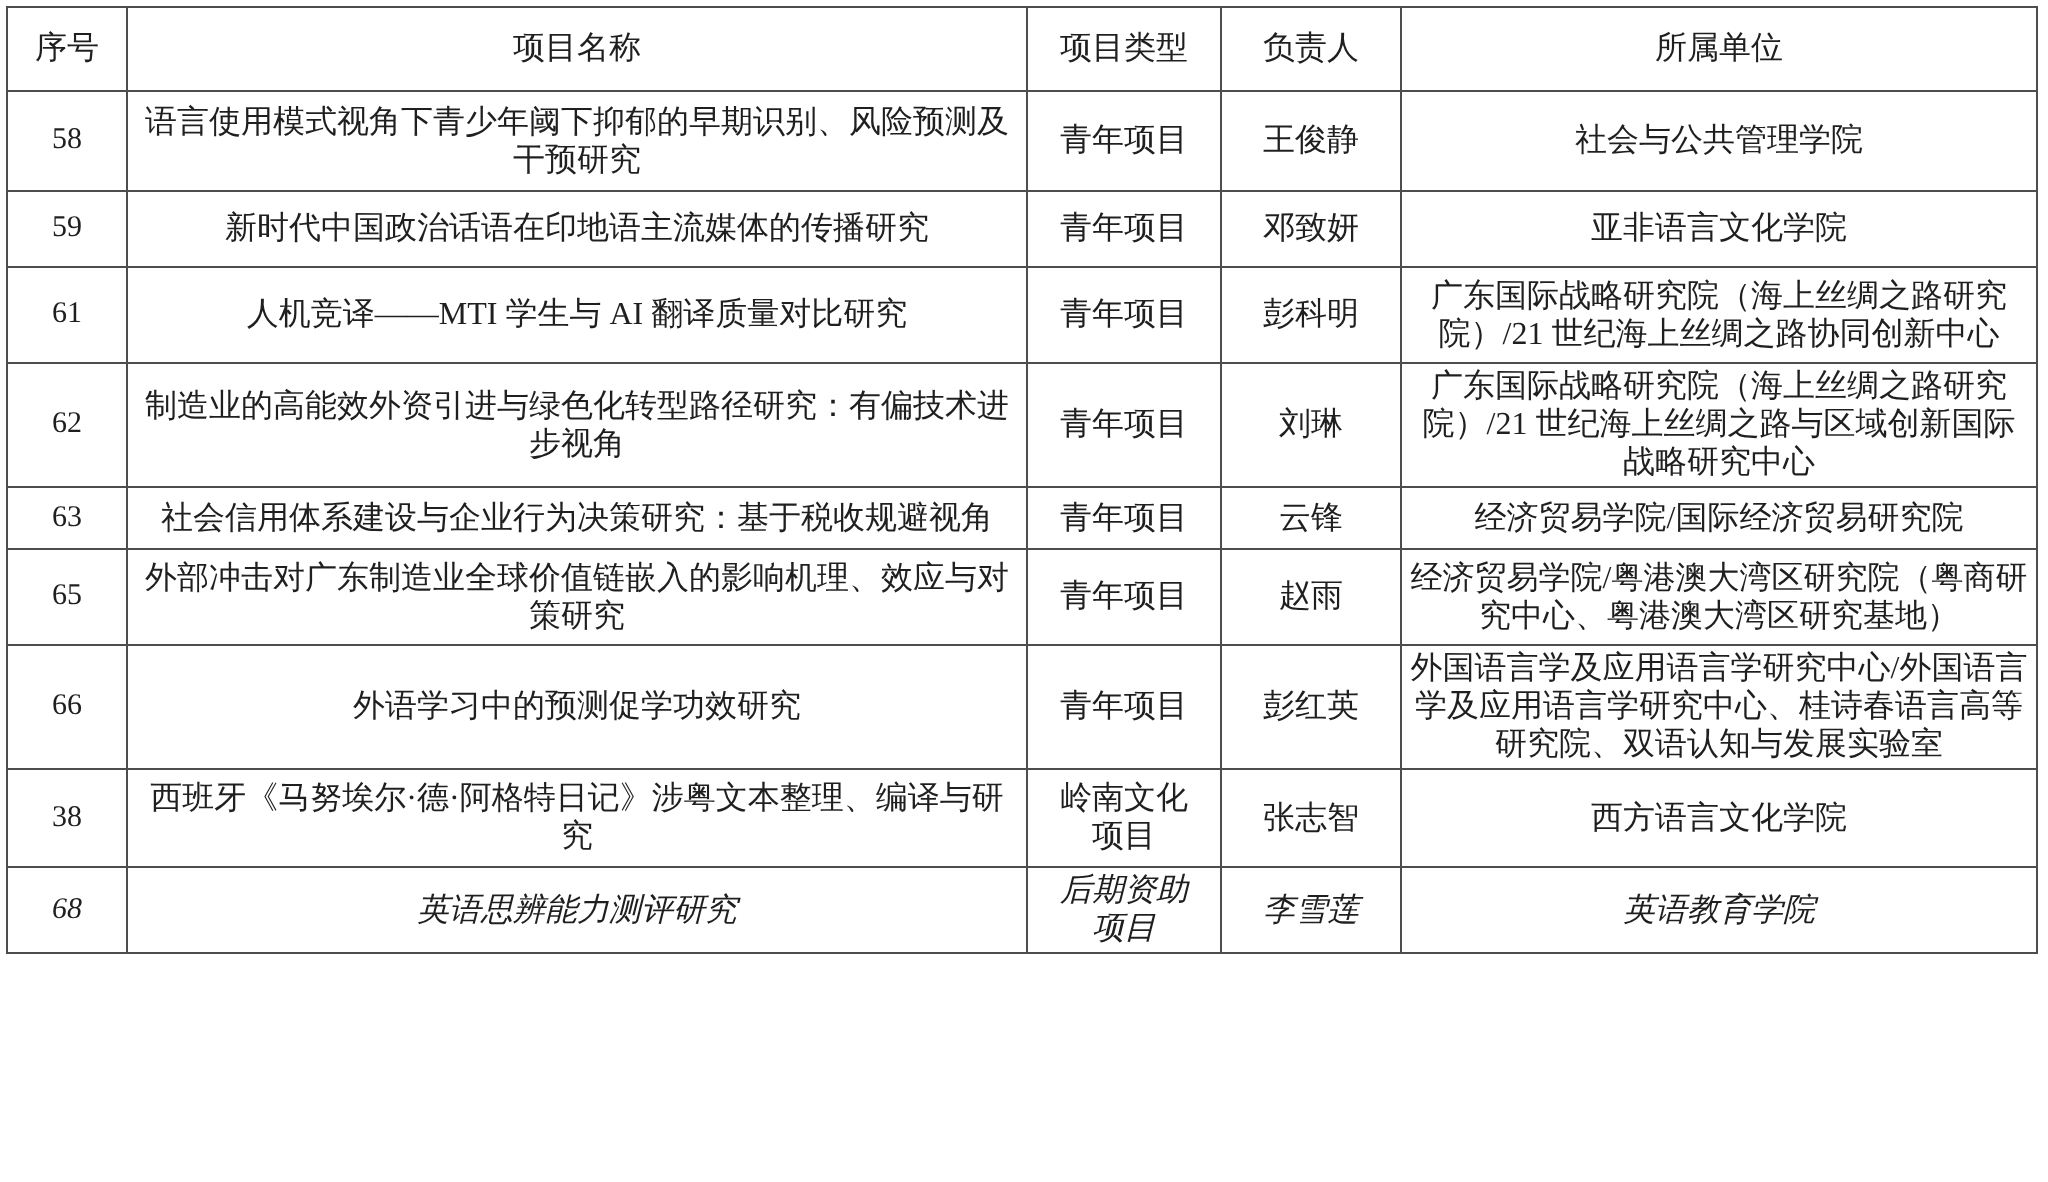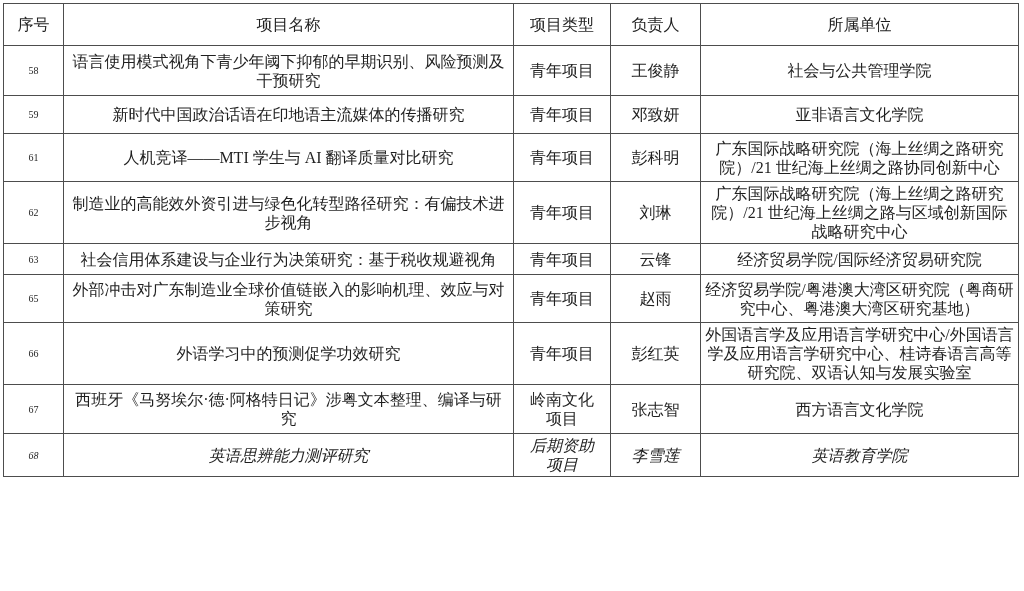--- a/index.html
+++ b/index.html
@@ -33,21 +33,21 @@
     padding: 2px 4px;
     overflow: hidden;
     word-break: break-all;
   }
   .projects th {
     font-size: 16px;
     font-weight: normal;
     line-height: 20px;
   }
   .projects td.col-type { padding: 2px 12px; }
-  .projects td.col-no   { font-size: 10px; }
+  .projects td.col-no   { font-size: 15px; }
   
   tr.hh  { height: 42px; }
   tr.h50 { height: 50px; }
   tr.h38 { height: 38px; }
   tr.h51 { height: 51px; }
   tr.h48 { height: 48px; }
   tr.h58 { height: 58px; }
   tr.h47 { height: 31px; }
   tr.h62 { height: 62px; }
   tr.h49 { height: 49px; }
@@ -117,21 +117,21 @@
       <td>经济贸易学院/粤港澳大湾区研究院（粤商研究中心、粤港澳大湾区研究基地）</td>
     </tr>
     <tr class="h62">
       <td class="col-no">66</td>
       <td>外语学习中的预测促学功效研究</td>
       <td class="col-type">青年项目</td>
       <td>彭红英</td>
       <td>外国语言学及应用语言学研究中心/外国语言学及应用语言学研究中心、桂诗春语言高等研究院、双语认知与发展实验室</td>
     </tr>
     <tr class="h49">
-      <td class="col-no">67</td>
+      <td class="col-no">38</td>
       <td>西班牙《马努埃尔·德·阿格特日记》涉粤文本整理、编译与研究</td>
       <td class="col-type">岭南文化项目</td>
       <td>张志智</td>
       <td>西方语言文化学院</td>
     </tr>
     <tr class="h42">
       <td class="col-no">68</td>
       <td>英语思辨能力测评研究</td>
       <td class="col-type">后期资助项目</td>
       <td>李雪莲</td>

